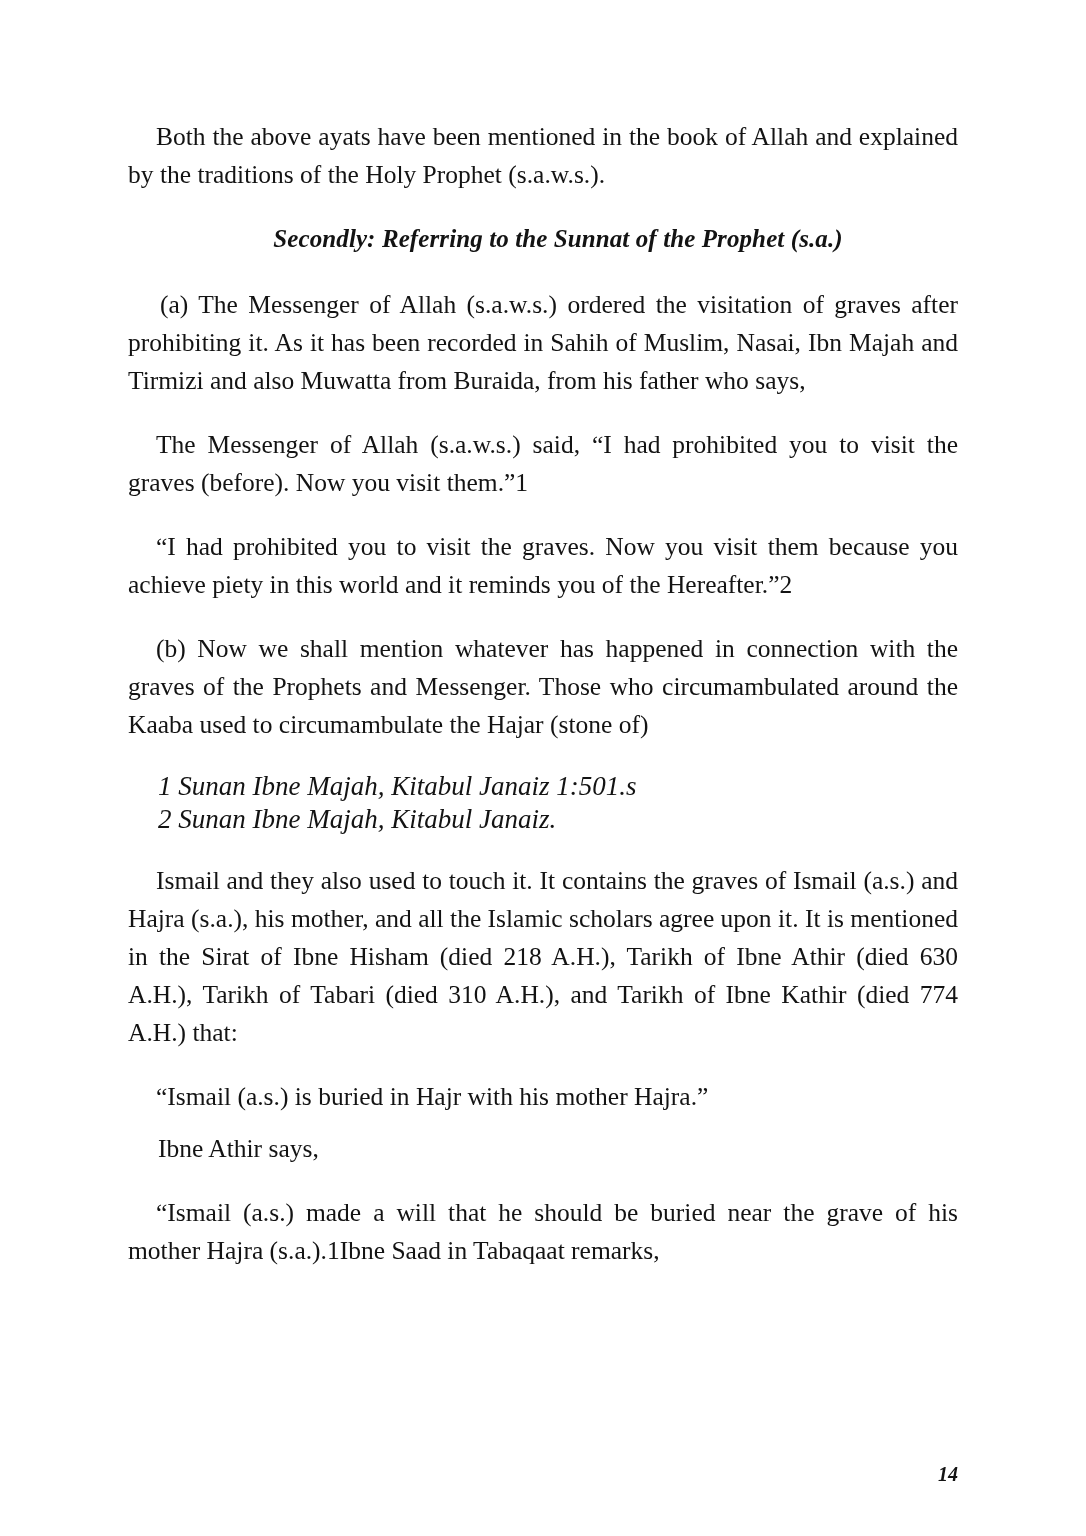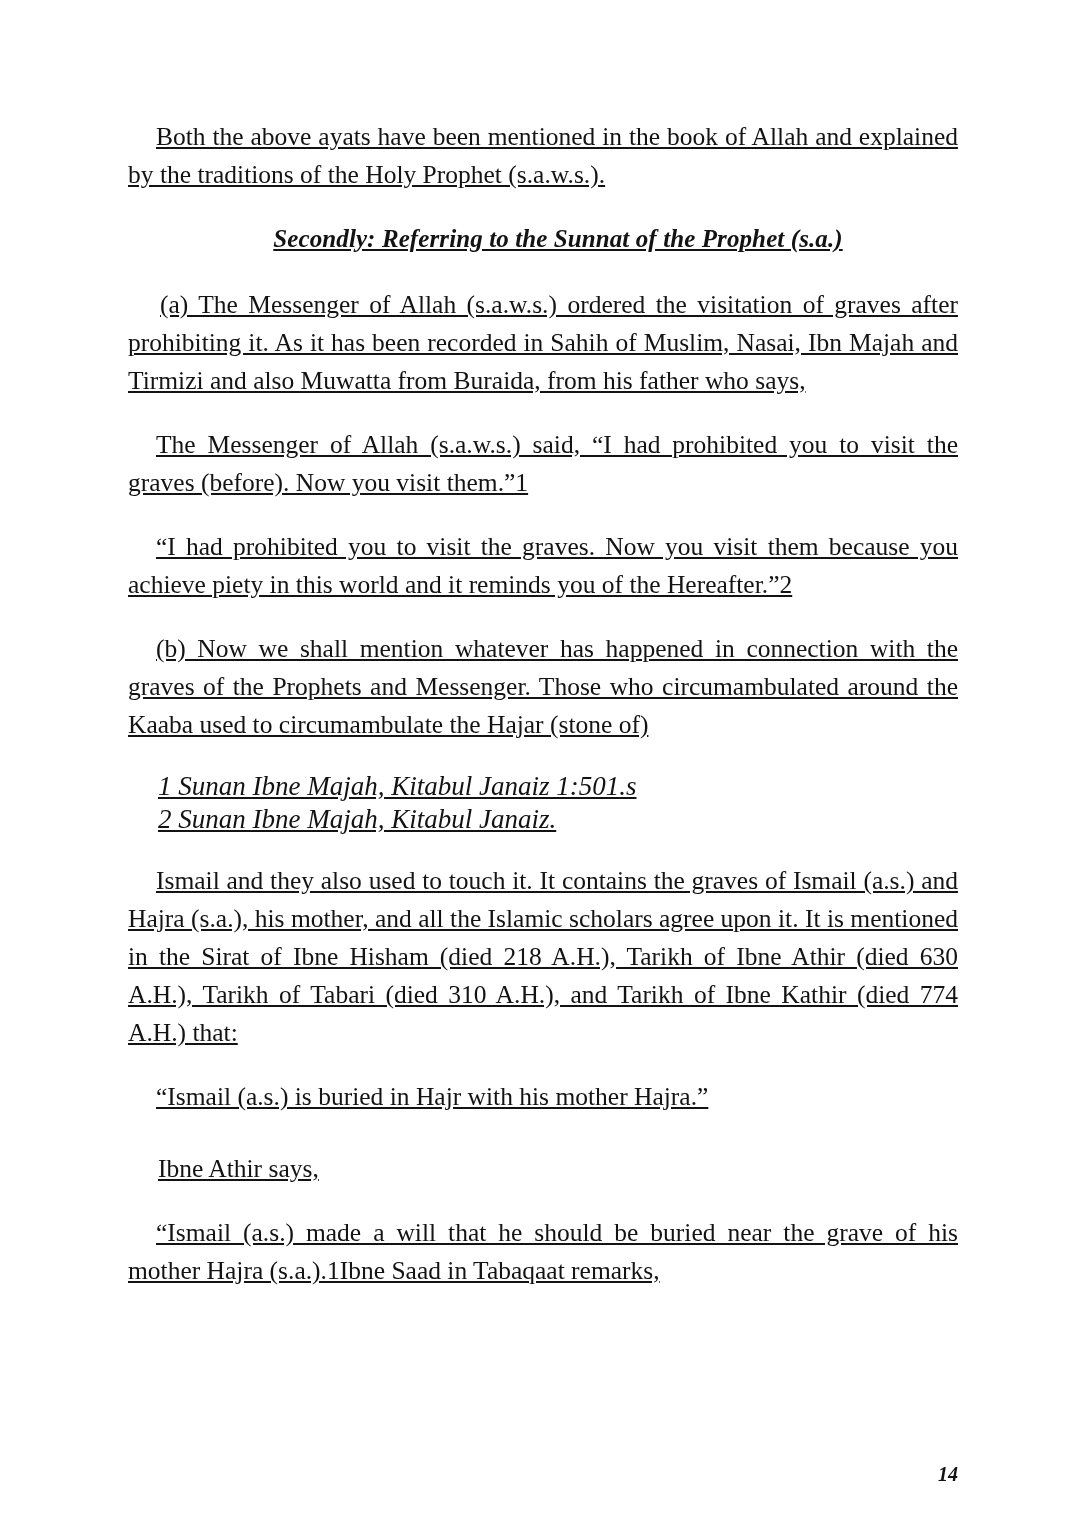--- a/index.html
+++ b/index.html
@@ -16,21 +16,20 @@
     overflow: hidden;
     font-family: "Liberation Serif", "DejaVu Serif", serif;
     color: #131313;
     box-sizing: border-box;
   }
   .content {
     position: absolute;
     left: 128px;
     top: 118px;
     width: 830px;
-    text-decoration: underline;
   }
   p {
     margin: 0;
     font-size: 25.5px;
     line-height: 38px;
     text-align: justify;
     text-justify: inter-word;
     -webkit-hyphens: none;
     hyphens: none;
     color: #131313;
@@ -66,21 +65,21 @@
   .footnote {
     font-style: italic;
     font-size: 27px;
     line-height: 33px;
     text-align: left;
     text-indent: 0;
     margin: 0;
   }
   .quote-para {
     text-indent: 28px;
-    margin-bottom: 34px;
+    margin-bottom: 14px;
     text-align: left;
   }
   .short-para {
     text-indent: 30px;
     margin-bottom: 26px;
     text-align: left;
   }
   .page-number {
     position: absolute;
     right: 128px;

